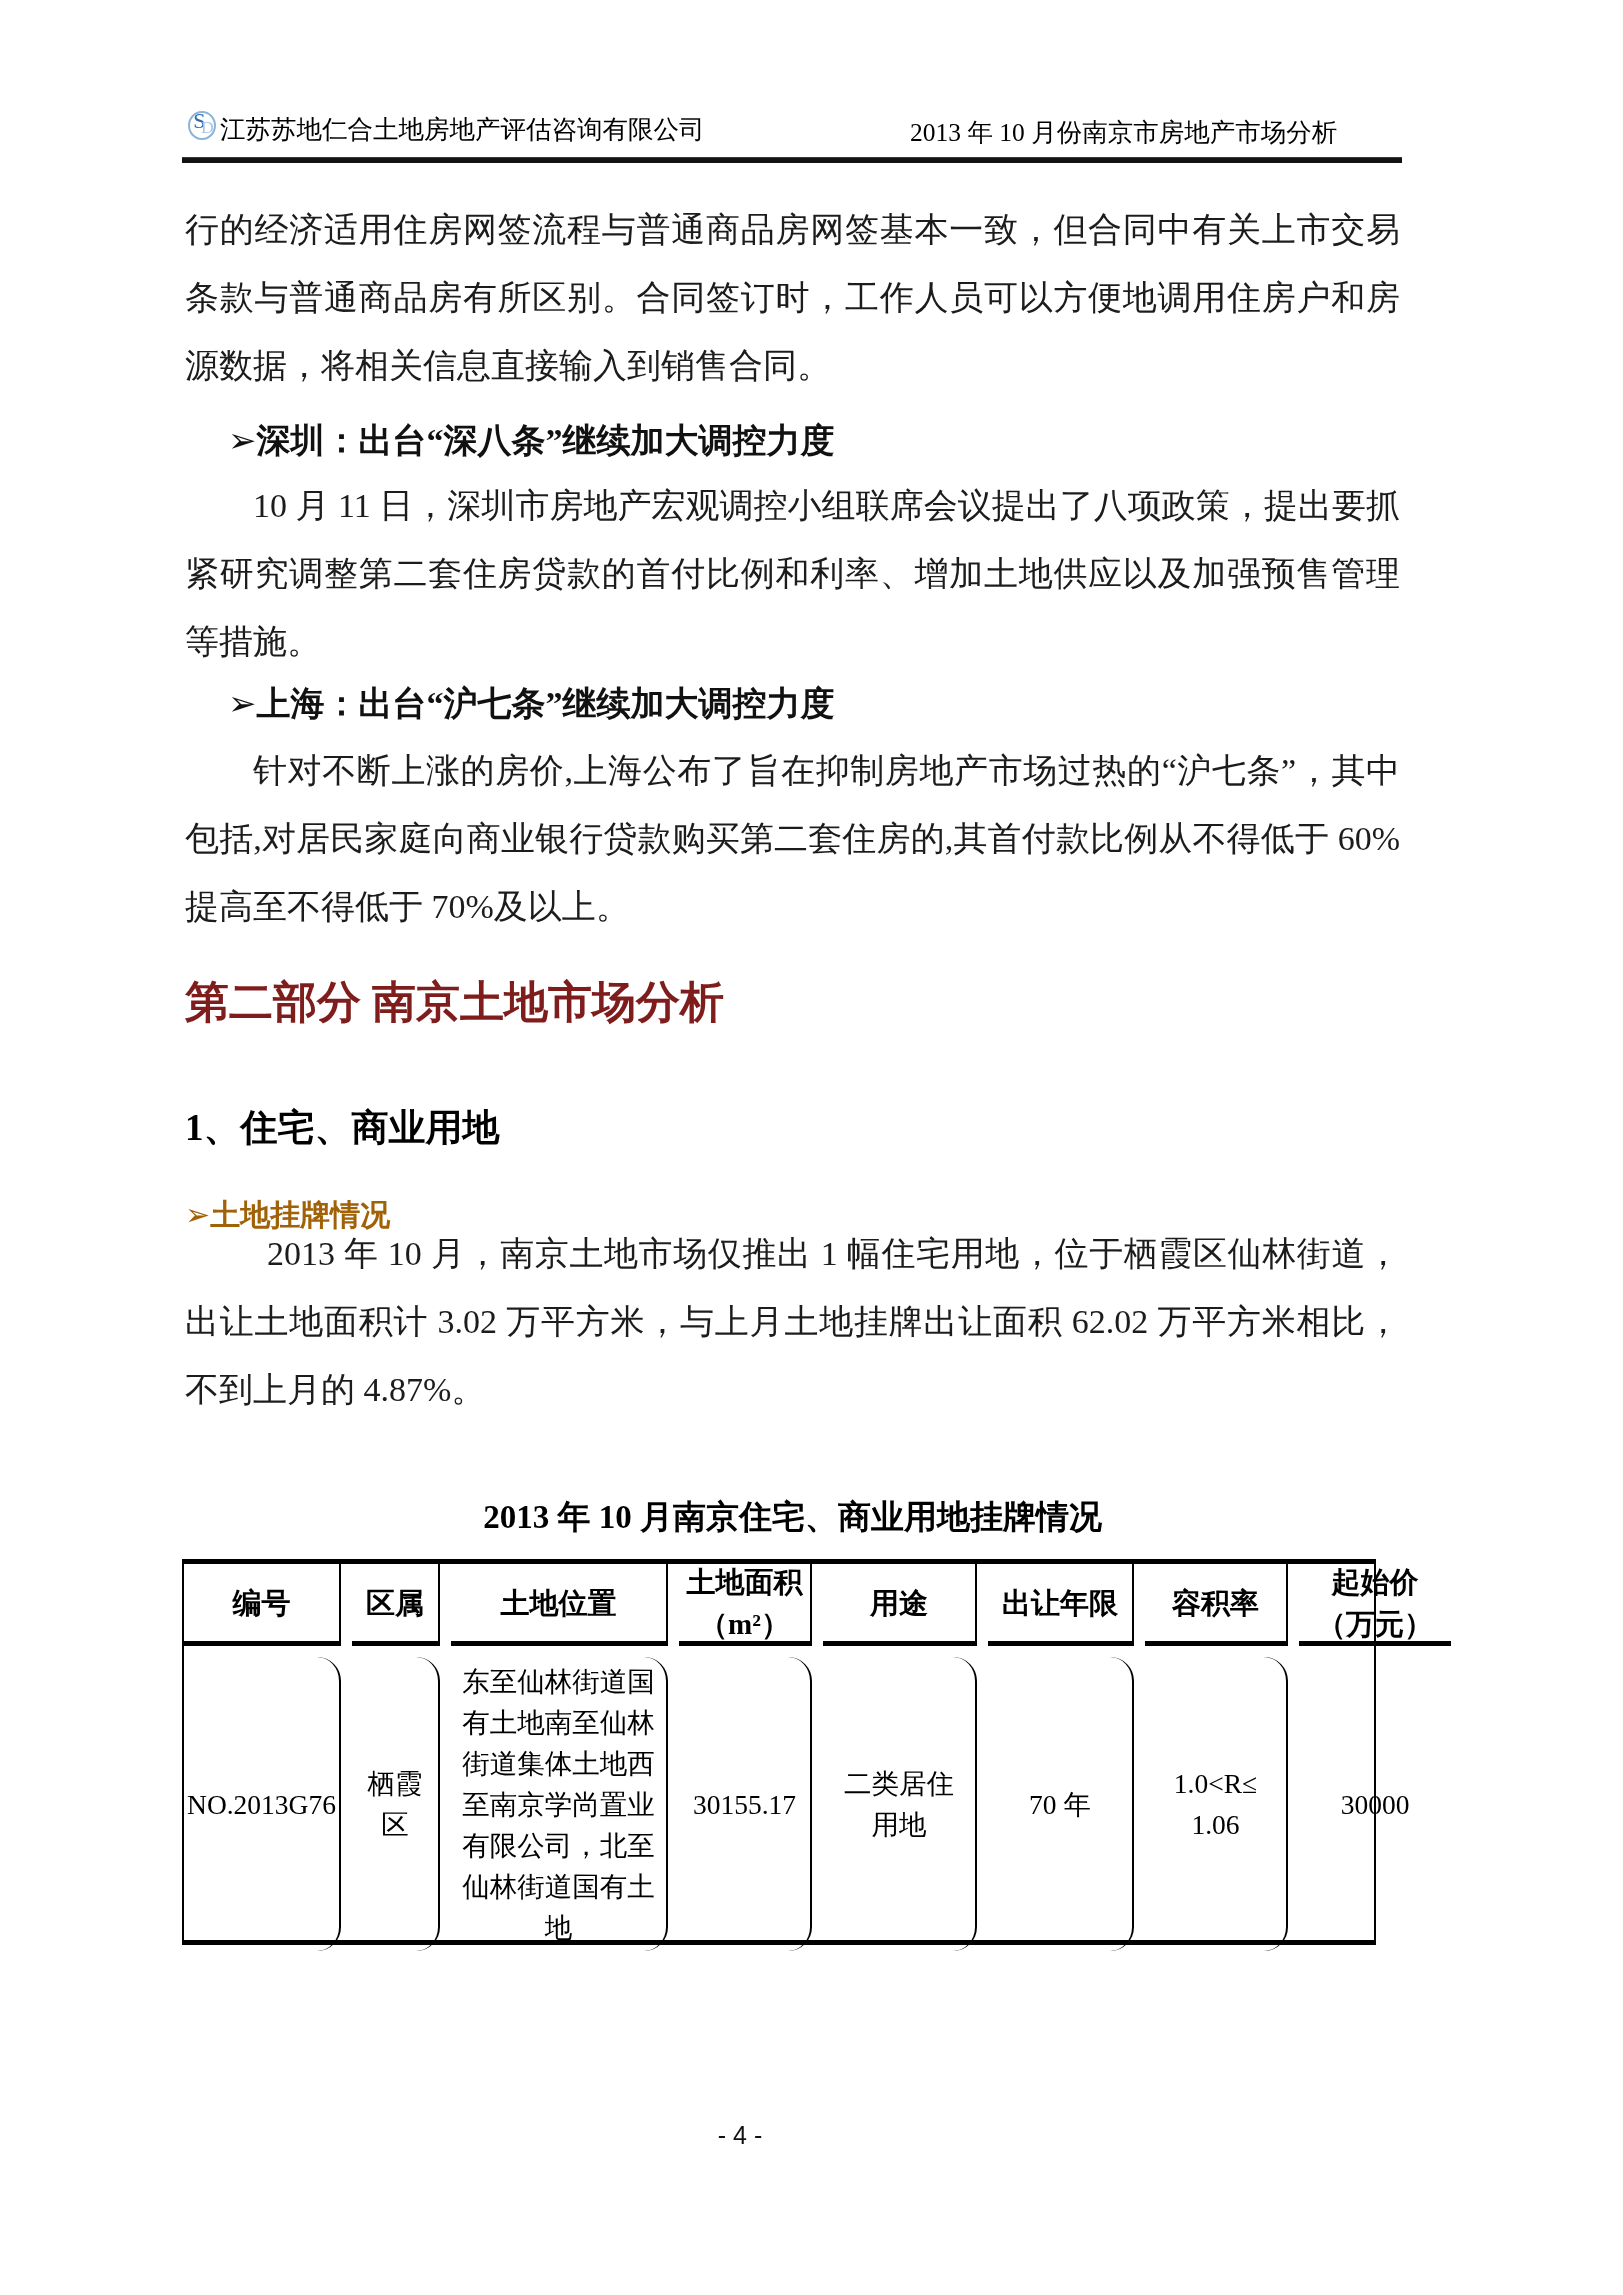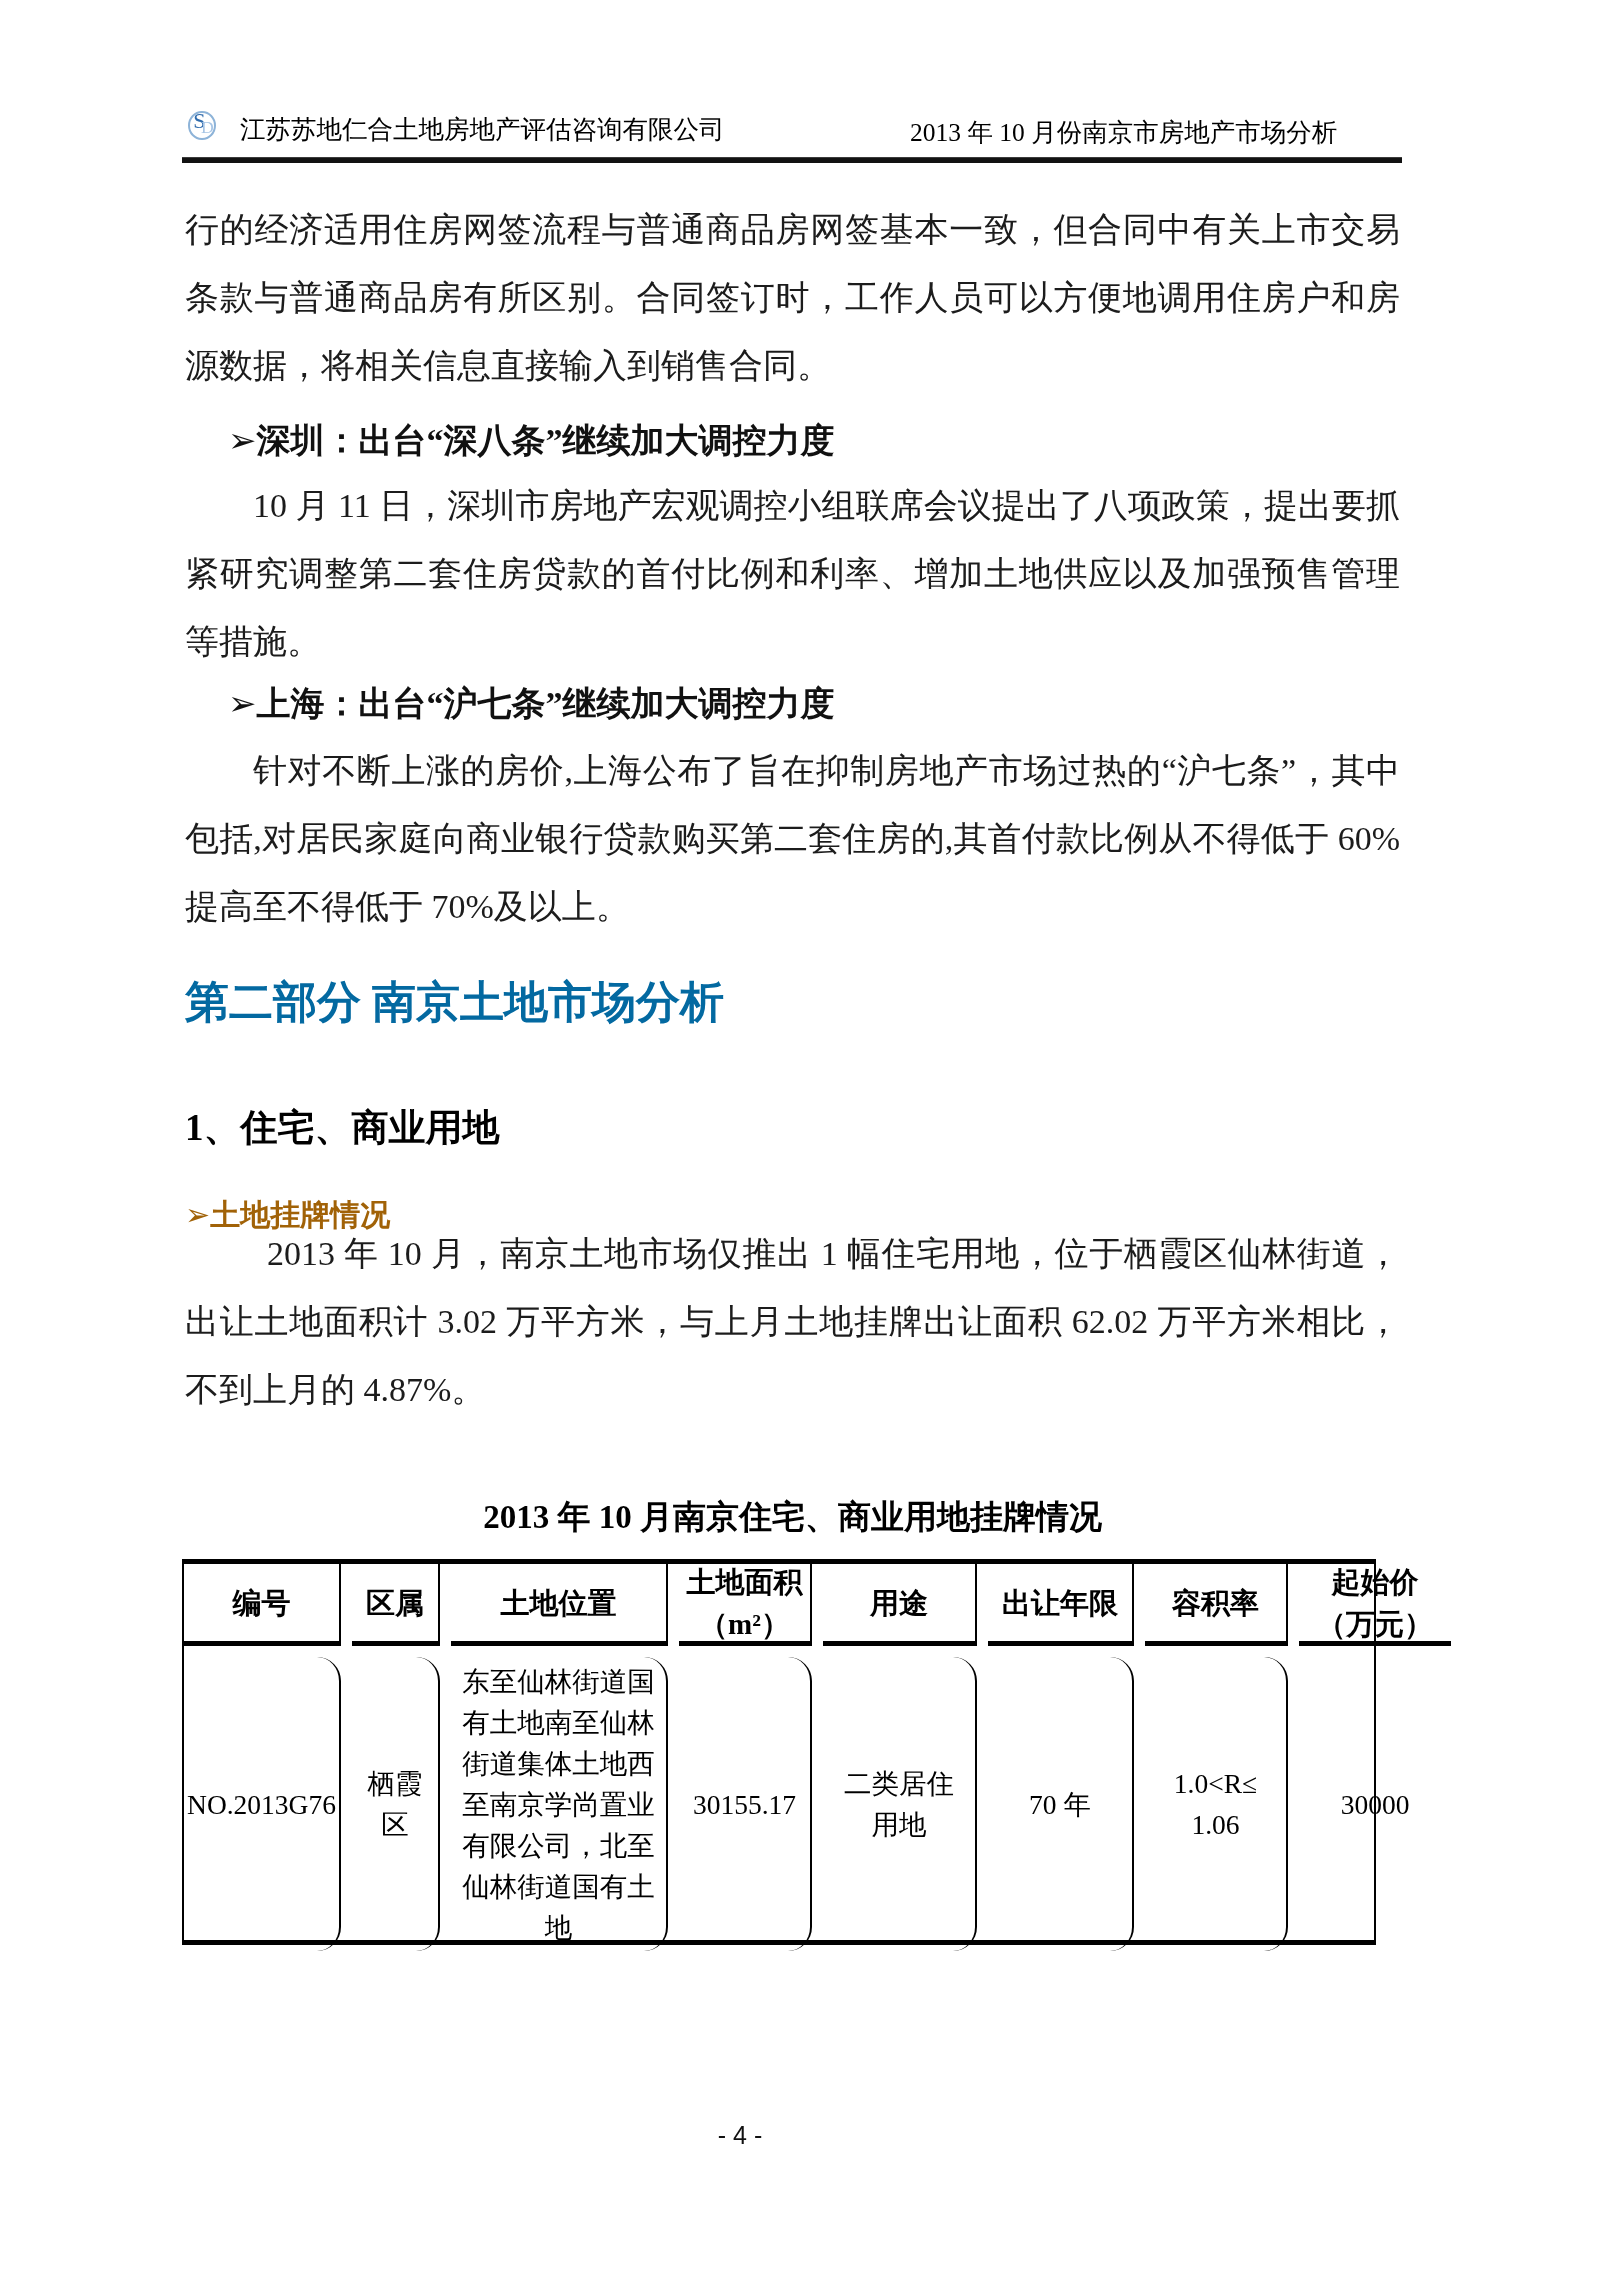--- a/index.html
+++ b/index.html
@@ -7,35 +7,35 @@
     position:relative;width:1623px;height:2295px;background:#ffffff;
     font-family:"Liberation Serif","DejaVu Serif",serif;color:#000;overflow:hidden;
   }
   
   .logo{position:absolute;left:188px;top:111px;width:27.5px;height:29px;
     border:2px solid #8db3d8;border-radius:50%;box-sizing:border-box;}
   .logo .ls{position:absolute;left:3.3px;top:-2.6px;font-size:22px;line-height:1;
     color:#2f6bad;font-family:"Liberation Serif",serif;}
   .logo .ld{position:absolute;left:11px;top:5.9px;font-size:17.7px;line-height:1;
     color:#a7c5e5;font-family:"Liberation Serif",serif;}
-  .company{position:absolute;left:240px;top:115px;font-size:25.5px;line-height:30px;
+  .company{position:absolute;left:220px;top:115px;font-size:25.5px;line-height:30px;
     letter-spacing:0px;}
   .report-title{position:absolute;left:910px;top:118px;font-size:25.5px;line-height:30px;}
   .hrule{position:absolute;left:182px;top:157px;width:1220px;height:5.9px;
     background:#121212;border-top:1.3px solid #3c3c3c;box-sizing:border-box;}
   
   .para{position:absolute;left:185px;width:1215px;font-size:34px;line-height:68px;
     text-align:justify;text-align-last:left;word-break:break-all;color:#1c1c1c;}
   .indent{text-indent:2em;}
   .bullet-head{position:absolute;left:185px;width:1215px;font-size:34px;line-height:68px;
     font-weight:bold;color:#111;}
   .bullet-head .pad{padding-left:43px;}
   .arrow{font-family:"DejaVu Sans",sans-serif;font-weight:normal;}
   .h-part{position:absolute;left:185px;width:1215px;font-size:44px;line-height:1.25;
-    font-weight:bold;color:#0369a1;}
+    font-weight:bold;color:#7f1d1d;}
   .h-sec{position:absolute;left:185px;width:1215px;font-size:37px;line-height:1.25;
     font-weight:bold;color:#000;}
   .h-sub{position:absolute;left:185px;width:1215px;font-size:30px;line-height:1.25;
     font-weight:bold;color:#a16207;}
   .tbl-title{position:absolute;left:185px;width:1215px;font-size:33px;line-height:1.3;
     font-weight:bold;text-align:center;color:#000;}
   
   .land-table{position:absolute;left:182px;top:1559px;width:1194px;height:386px;
     box-sizing:border-box;border:2px solid #000;border-top:5.2px solid #000;border-bottom:5.2px solid #000;
     display:grid;grid-template-columns:157px 88px 217px 133px 154px 146px 143px 152px;

